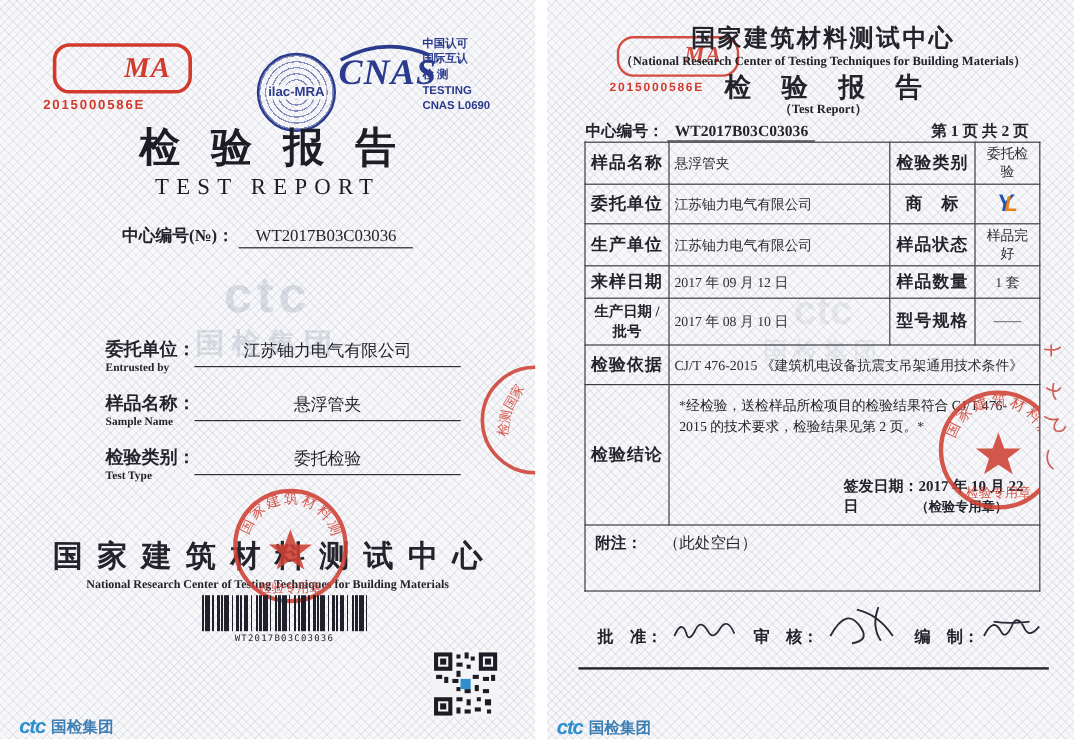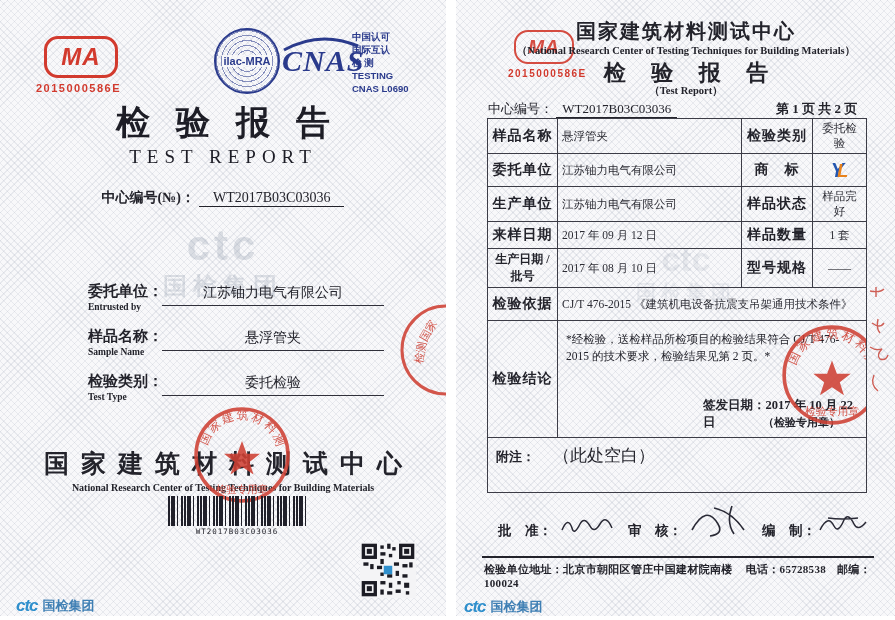--- a/index.html
+++ b/index.html
@@ -19,21 +19,21 @@
   }
   #page-left{left:0;width:446px;}
   #page-right{left:456px;width:439px;}
   .abs{position:absolute;}
 
   
   .cma-box{
     border:3px solid #d23a2e;border-radius:14px;
     width:68px;height:36px;display:flex;align-items:center;justify-content:center;
     color:#d23a2e;font-weight:bold;font-style:italic;
-    font-family:Liberation Sans, sans-serif;font-size:24px;letter-spacing:1px;
+    font-family:Liberation Serif, serif;font-size:24px;letter-spacing:1px;padding-left:42px;
   }
   .cma-num{color:#d23a2e;font-family:"Liberation Sans",sans-serif;
     font-size:11px;letter-spacing:1.5px;font-weight:bold;}
   .ilac-circle{
     width:62px;height:62px;border-radius:50%;
     border:2px solid #2a3a8c;
     background:repeating-radial-gradient(circle at 50% 50%, rgba(42,58,140,0.55) 0 1px, transparent 1px 5px);
     display:flex;align-items:center;justify-content:center;
   }
   .ilac-label{background:rgba(248,248,250,0.9);color:#2a3a8c;font-weight:bold;
@@ -68,57 +68,57 @@
       #20202a 9px 10px, transparent 10px 13px,
       #20202a 13px 15px, transparent 15px 16px);}
   .barcode-label{font-size:7.5px;letter-spacing:1px;text-align:center;
     font-family:"DejaVu Sans Mono",monospace;}
 
   
   .r-org-cn{font-size:20px;font-weight:bold;text-align:center;letter-spacing:2px;}
   .r-org-en{font-size:10.5px;font-weight:bold;text-align:center;}
   .r-title-cn{font-size:22px;font-weight:bold;text-align:center;letter-spacing:10px;text-indent:10px;}
   .r-title-en{font-size:10.5px;font-weight:bold;text-align:center;}
-  .r-repno{font-weight:normal;font-size:13px;}
+  .r-repno{font-weight:bold;font-size:13px;}
   .r-repno .num{border-bottom:1.5px solid #23232b;padding:0 6px 1px 6px;}
   .page-ind{font-weight:bold;font-size:13px;}
   table.report{border-collapse:collapse;table-layout:fixed;width:379px;
     background:transparent;}
   table.report td{border:1px solid #3c3c46;vertical-align:middle;
     padding:2px 4px;overflow:hidden;}
   td.lbl{font-weight:bold;font-size:14px;text-align:center;letter-spacing:1px;}
   td.val{font-size:11.5px;color:#2c2c34;padding-left:10px;}
   td.val-c{font-size:11.5px;color:#2c2c34;text-align:center;}
   .tm-y{color:#2456b0;font-weight:bold;font-style:italic;font-size:20px;
     font-family:"Liberation Sans",sans-serif;}
   .tm-l{color:#e8821c;font-weight:bold;font-style:italic;font-size:18px;
     font-family:"Liberation Sans",sans-serif;margin-left:-7px;}
   .concl-text{font-size:11.5px;line-height:17px;padding:10px 6px 0 8px;}
   .issue-date{font-weight:bold;font-size:12.5px;}
   .seal-note{font-weight:bold;font-size:11px;}
   .note-lbl{font-weight:bold;font-size:13px;}
-  .note-val{font-size:17px;margin-left:14px;margin-top:14px;}
+  .note-val{font-size:13px;margin-left:14px;margin-top:14px;}
   .sig-label{font-weight:bold;font-size:13.5px;}
   .footer-line{border-top:2.5px solid #23232b;}
   .footer-text{font-weight:bold;font-size:11px;letter-spacing:0.3px;}
   .seal-svg{opacity:0.88;}
 </style>
 </head>
 <body>
 
 <div id="page-left" class="page">
 
   <div class="abs" style="left:44px;top:36px;">
     <div class="cma-box">
         <span>MA</span>
       </div>
   </div>
   <div class="abs cma-num" style="left:36px;top:82px;">2015000586E</div>
 
-  <div class="abs ilac-circle" style="left:214px;top:28px;">
+  <div class="abs ilac-circle" style="left:214px;top:44px;">
     <span class="ilac-label">ilac-MRA</span>
   </div>
 
   <div class="abs" style="left:282px;top:44px;">
     <svg width="80" height="18" style="position:absolute;left:-2px;top:-8px;">
       <path d="M4,14 Q40,-6 78,10" fill="none" stroke="#2a3a8c" stroke-width="3"></path>
     </svg>
     <span class="cnas-text">CNAS</span>
   </div>
 
@@ -348,23 +348,18 @@
   <div class="abs sig-label" style="left:172px;top:522px;">审　核：</div>
   <svg class="abs" width="70" height="40" style="left:228px;top:500px;">
     <path d="M8,30 q14,-26 26,-6 q6,10 -8,12 M30,8 q18,4 30,22 M48,6 q-6,16 2,28" fill="none" stroke="#2a2a36" stroke-width="1.6"></path>
   </svg>
   <div class="abs sig-label" style="left:306px;top:522px;">编　制：</div>
   <svg class="abs" width="60" height="32" style="left:358px;top:508px;">
     <path d="M6,22 q8,-16 14,-4 q4,8 10,-6 q4,-8 10,4 q4,8 12,-2 M14,10 q14,2 30,0" fill="none" stroke="#2a2a36" stroke-width="1.5"></path>
   </svg>
 
   <div class="abs footer-line" style="left:26px;top:556px;width:392px;"></div>
-  <div class="abs footer-text" style="left:28px;top:562px;width:400px;">
-    <span>检验单位地址：</span><span>北京市朝阳区管庄中国建材院南楼</span>
-    <span style="margin-left:10px;">电话：</span><span>65728538</span>
-    <span style="margin-left:8px;">邮编：</span><span>100024</span>
-  </div>
 
   <div class="abs ctc-logo" style="left:8px;top:597px;">
     <span class="ctc-mark">ctc</span>
     <span class="ctc-text">国检集团</span>
   </div>
 </div>
 
 </body></html>

